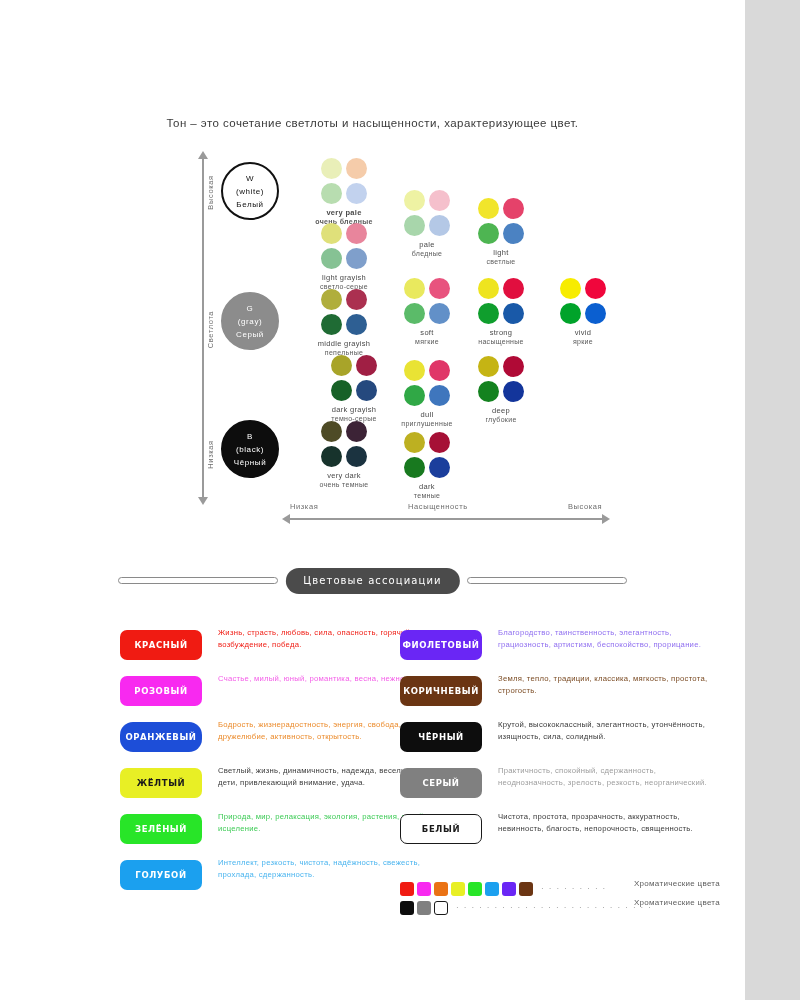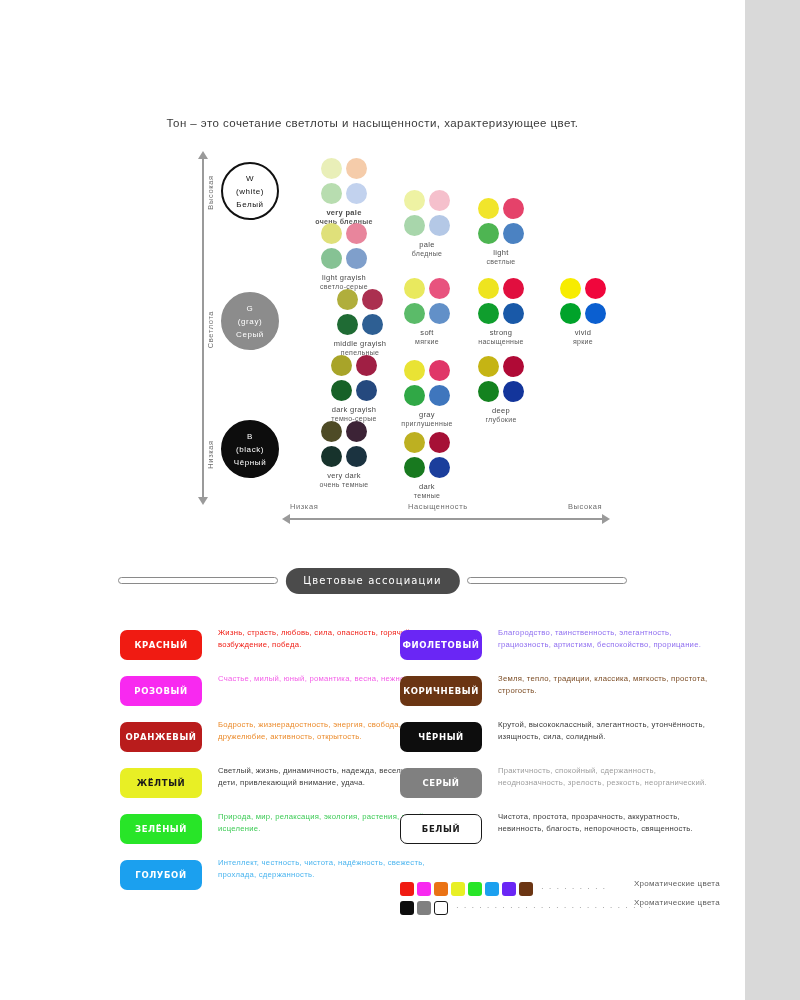--- a/index.html
+++ b/index.html
@@ -172,21 +172,21 @@
         <div class="group" style="left: 298px; top: 73px;">
           <div class="swatches">
             <i style="background: rgb(223, 224, 122);"></i>
             <i style="background: rgb(232, 133, 156);"></i>
             <i style="background: rgb(134, 194, 148);"></i>
             <i style="background: rgb(127, 159, 203);"></i>
           </div>
           <div class="g-en">light grayish</div>
           <div class="g-ru">светло-серые</div>
         </div>
-        <div class="group" style="left: 314px; top: 139px;">
+        <div class="group" style="left: 298px; top: 139px;">
           <div class="swatches">
             <i style="background: rgb(176, 174, 60);"></i>
             <i style="background: rgb(171, 48, 80);"></i>
             <i style="background: rgb(31, 107, 52);"></i>
             <i style="background: rgb(46, 95, 147);"></i>
           </div>
           <div class="g-en">middle grayish</div>
           <div class="g-ru">пепельные</div>
         </div>
         <div class="group" style="left: 308px; top: 205px;">
@@ -229,21 +229,21 @@
           <div class="g-en">soft</div>
           <div class="g-ru">мягкие</div>
         </div>
         <div class="group" style="left: 381px; top: 210px;">
           <div class="swatches">
             <i style="background: rgb(233, 227, 52);"></i>
             <i style="background: rgb(224, 54, 104);"></i>
             <i style="background: rgb(48, 168, 70);"></i>
             <i style="background: rgb(63, 118, 189);"></i>
           </div>
-          <div class="g-en">gray</div>
+          <div class="g-en">dull</div>
           <div class="g-ru">приглушенные</div>
         </div>
         <div class="group" style="left: 381px; top: 282px;">
           <div class="swatches">
             <i style="background: rgb(189, 176, 33);"></i>
             <i style="background: rgb(166, 16, 54);"></i>
             <i style="background: rgb(24, 121, 31);"></i>
             <i style="background: rgb(27, 62, 156);"></i>
           </div>
           <div class="g-en">dark</div>
@@ -302,34 +302,34 @@
     <div class="assoc-col left" id="assoc-left">
         <div class="assoc-row">
           <div class="chip" style="background: rgb(240, 27, 18); color: rgb(255, 255, 255);">КРАСНЫЙ</div>
           <div class="desc" style="color: rgb(240, 27, 18);">Жизнь, страсть, любовь, сила, опасность, горячий, возбуждение, победа.</div>
         </div>
         <div class="assoc-row">
           <div class="chip" style="background: rgb(248, 41, 240); color: rgb(255, 255, 255);">РОЗОВЫЙ</div>
           <div class="desc" style="color: rgb(244, 92, 232);">Счастье, милый, юный, романтика, весна, нежность.</div>
         </div>
         <div class="assoc-row">
-          <div class="chip" style="background: #b91c1c; color: rgb(255, 255, 255);">ОРАНЖЕВЫЙ</div>
+          <div class="chip" style="background: #1d4ed8; color: rgb(255, 255, 255); border-radius: 13px;">ОРАНЖЕВЫЙ</div>
           <div class="desc" style="color: rgb(235, 138, 42);">Бодрость, жизнерадостность, энергия, свобода, дружелюбие, активность, открытость.</div>
         </div>
         <div class="assoc-row">
           <div class="chip" style="background: rgb(232, 239, 37); color: rgb(26, 26, 26);">ЖЁЛТЫЙ</div>
           <div class="desc" style="color: rgb(58, 58, 58);">Светлый, жизнь, динамичность, надежда, веселье, дети, привлекающий внимание, удача.</div>
         </div>
         <div class="assoc-row">
           <div class="chip" style="background: rgb(40, 229, 40); color: rgb(255, 255, 255);">ЗЕЛЁНЫЙ</div>
           <div class="desc" style="color: rgb(60, 203, 85);">Природа, мир, релаксация, экология, растения, покой, исцеление.</div>
         </div>
         <div class="assoc-row">
           <div class="chip" style="background: rgb(27, 160, 239); color: rgb(255, 255, 255);">ГОЛУБОЙ</div>
-          <div class="desc" style="color: rgb(73, 180, 239);">Интеллект, честность, чистота, надёжность, свежесть, прохлада, сдержанность.</div>
+          <div class="desc" style="color: rgb(73, 180, 239);">Интеллект, резкость, чистота, надёжность, свежесть, прохлада, сдержанность.</div>
         </div>
       </div>
     <div class="assoc-col right" id="assoc-right">
         <div class="assoc-row">
           <div class="chip" style="background: rgb(106, 38, 245); color: rgb(255, 255, 255);">ФИОЛЕТОВЫЙ</div>
           <div class="desc" style="color: rgb(143, 110, 240);">Благородство, таинственность, элегантность, грациозность, артистизм, беспокойство, прорицание.</div>
         </div>
         <div class="assoc-row">
           <div class="chip" style="background: rgb(107, 53, 19); color: rgb(255, 255, 255);">КОРИЧНЕВЫЙ</div>
           <div class="desc" style="color: rgb(122, 74, 34);">Земля, тепло, традиции, классика, мягкость, простота, строгость.</div>

